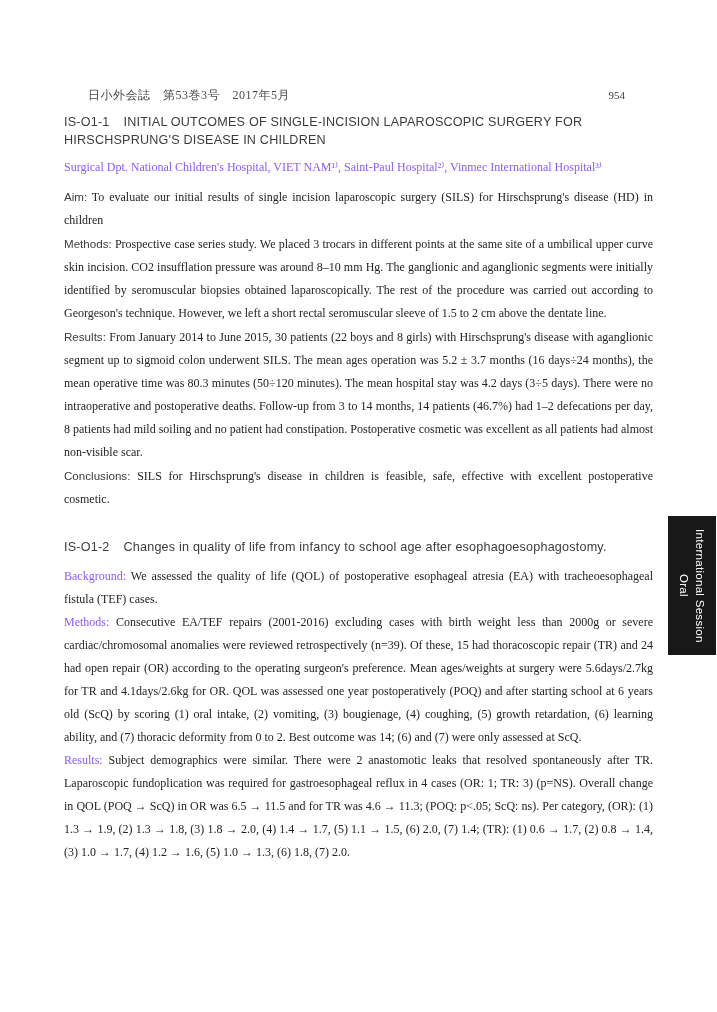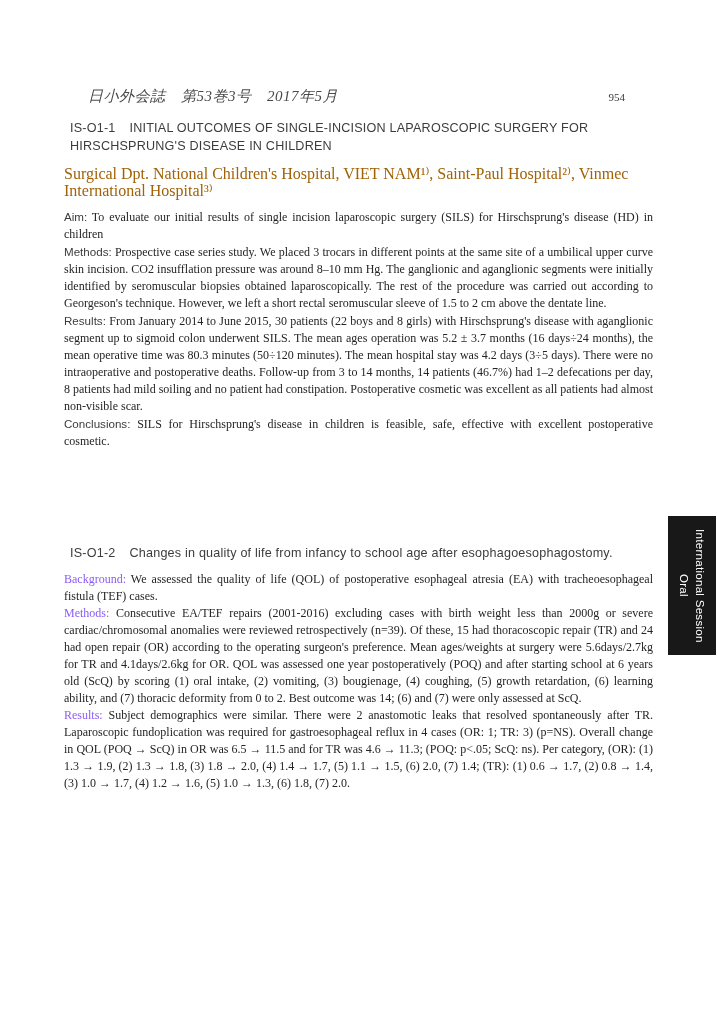--- a/index.html
+++ b/index.html
@@ -22,68 +22,67 @@
   .page-header {
     position: absolute;
     top: 87px;
     left: 64px;
     width: 589px;
     display: flex;
     justify-content: space-between;
     align-items: baseline;
   }
   .journal-info {
-    font-size: 15px;
+    font-size: 12px;
     color: #4a4a4a;
     padding-left: 24px;
     letter-spacing: 0.5px;
-    font-style: italic;
   }
   .page-number {
     font-size: 11px;
     color: #3a3a3a;
     padding-right: 28px;
   }
 
   
   .abstract {
     position: absolute;
     left: 64px;
     width: 589px;
   }
   .abstract-1 { top: 113px; }
   .abstract-2 { top: 538px; }
 
   .abs-title {
-    margin: 6px;
+    margin: 0;
     font-size: 12.6px;
     font-weight: 400;
     color: #3c3c3c;
     line-height: 18px;
     letter-spacing: 0.2px;
   }
   .abs-code { display: inline-block; margin-right: 14px; }
 
   .affiliations {
     margin: 10px 0 0 0;
-    font-size: 16px;
+    font-size: 12px;
     line-height: 17px;
-    color: #a16207;
+    color: #8b5cf6;
   }
   .authors {
     margin: 1px 0 0 0;
     font-size: 12px;
     line-height: 17px;
     color: #2c2c2c;
   }
 
   .abs-body {
     margin-top: 9px;
     font-size: 12px;
-    line-height: 17px;
+    line-height: 23px;
     text-align: justify;
     color: #242424;
   }
   .abs-body p { margin: 0; }
 
   .sec-label-sans {
     font-family: "Liberation Sans", "DejaVu Sans", sans-serif;
     color: #3c3c3c;
     font-size: 11.6px;
   }

